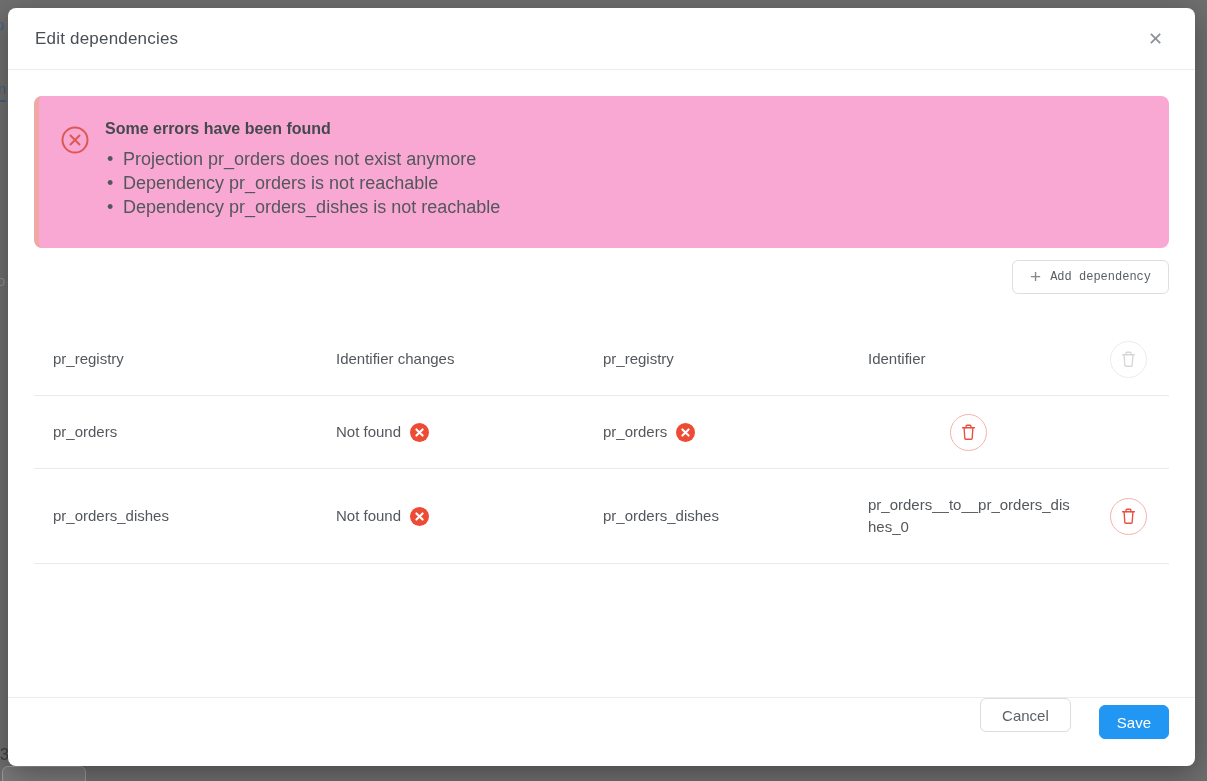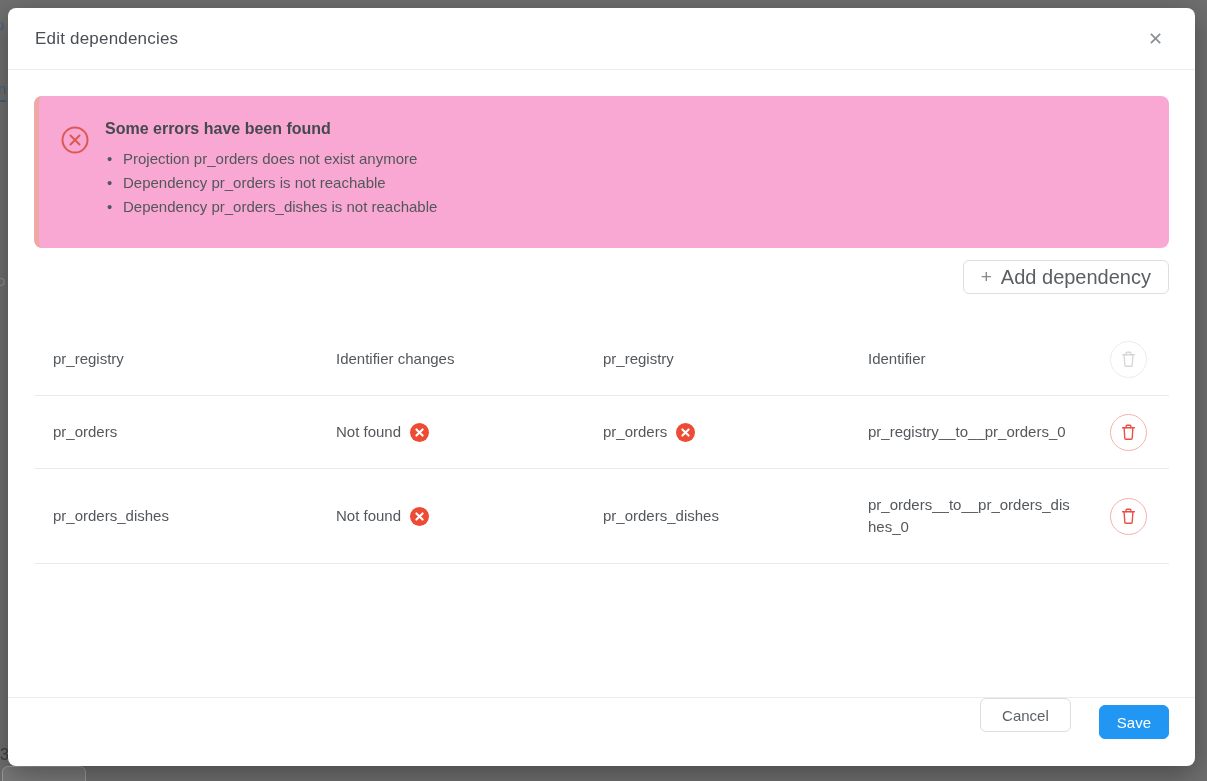--- a/index.html
+++ b/index.html
@@ -29,30 +29,30 @@
                line-height:1; padding:4px; font-family:"Liberation Sans",sans-serif; }
 
   .modal-body { flex:1 1 auto; padding:26px; overflow:hidden; }
 
   
   .alert { background:#f9a8d4; border-left:5px solid #efa8a3; border-radius:8px;
            min-height:152px; display:flex; padding:24px 24px 24px 22px; }
   .alert-icon { flex:0 0 28px; height:28px; margin:6px 16px 0 0; }
   .alert-title { font-size:16px; font-weight:700; color:#45494e; margin-bottom:9px; }
   .alert-list { list-style:none; }
-  .alert-list li { position:relative; font-size:15px; color:#53575c; line-height:24px; padding-left:18px; }
+  .alert-list li { position:relative; font-size:18px; color:#53575c; line-height:24px; padding-left:18px; }
   .alert-list li::before { content:"•"; position:absolute; left:2px; color:#53575c; }
 
   
   .toolbar { display:flex; justify-content:flex-end; margin-top:12px; }
   .add-btn { display:flex; align-items:center; gap:9px; height:34px; padding:0 17px;
              background:#fff; border:1px solid #dcdee0; border-radius:6px; cursor:pointer;
              font-family:"Liberation Sans",sans-serif; }
   .add-btn .plus { font-size:19px; font-weight:300; color:#85898e; line-height:1; margin-top:-2px; }
-  .add-btn .lbl { font-size:20px; color:#5a5f64; }
+  .add-btn .lbl { font-size:12px; color:#5a5f64;font-family:Liberation Mono, monospace; }
 
   
   .dep-table { margin-top:29px; }
   .trow { display:grid; grid-template-columns:283px 267px 265px 239px 1fr; }
   .thead { background:#2196f3; border-radius:0; }
   .thead .cell { color:#ffffff; font-size:15px; padding:19px 10px 19px 19px; display:flex; align-items:center; }
   .tbody .trow { border-bottom:1px solid #eaeaea; }
   .tbody .cell { font-size:15px; color:#54585d; line-height:22px; padding:25px 14px 25px 19px;
                  display:flex; align-items:center; gap:9px; word-break:break-word; }
   .tbody .cell.cond { word-break:break-all; }
@@ -150,21 +150,20 @@
                 </span>
               </div>
               <div class="cell">
                 <span>pr_orders</span>
                 <span class="badge">
                   <svg width="11" height="11" viewBox="0 0 12 12" fill="none">
                     <path d="M2.6 2.6l6.8 6.8M9.4 2.6l-6.8 6.8" stroke="#ffffff" stroke-width="2.3" stroke-linecap="round"></path>
                   </svg>
                 </span>
               </div>
-              <div class="cell cond">pr_registry__to__pr_orders_0</div>
               <div class="cell action">
                 <button class="trash-btn">
                   <span style="display: flex;">
                     <svg width="15" height="17" viewBox="0 0 15 17" fill="none" stroke="currentColor" stroke-width="1.4" stroke-linecap="round" stroke-linejoin="round">
                       <path d="M1.6 3.8h11.8"></path>
                       <path d="M5.1 3.8V2.2c0-.5.4-.9.9-.9h3c.5 0 .9.4.9.9v1.6"></path>
                       <path d="M3.1 3.8l.7 10.4c0 .6.5 1 1 1h5.4c.6 0 1-.4 1-1l.7-10.4"></path>
                     </svg>
                   </span>
                 </button>

